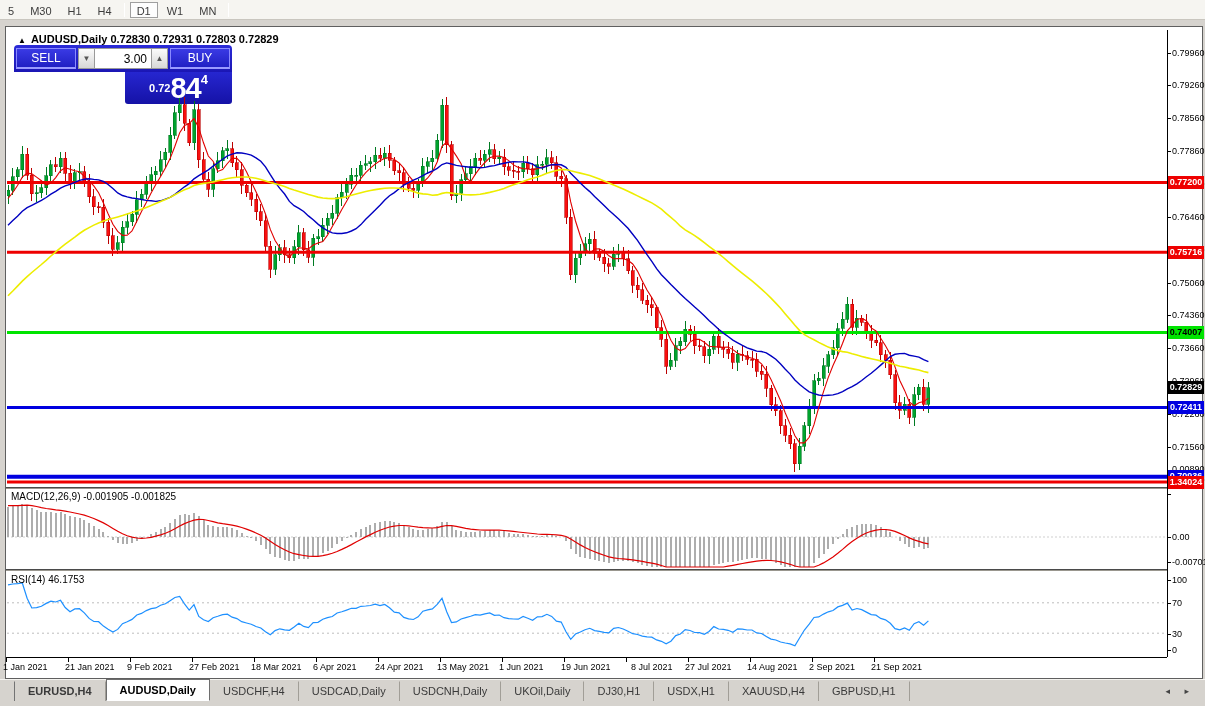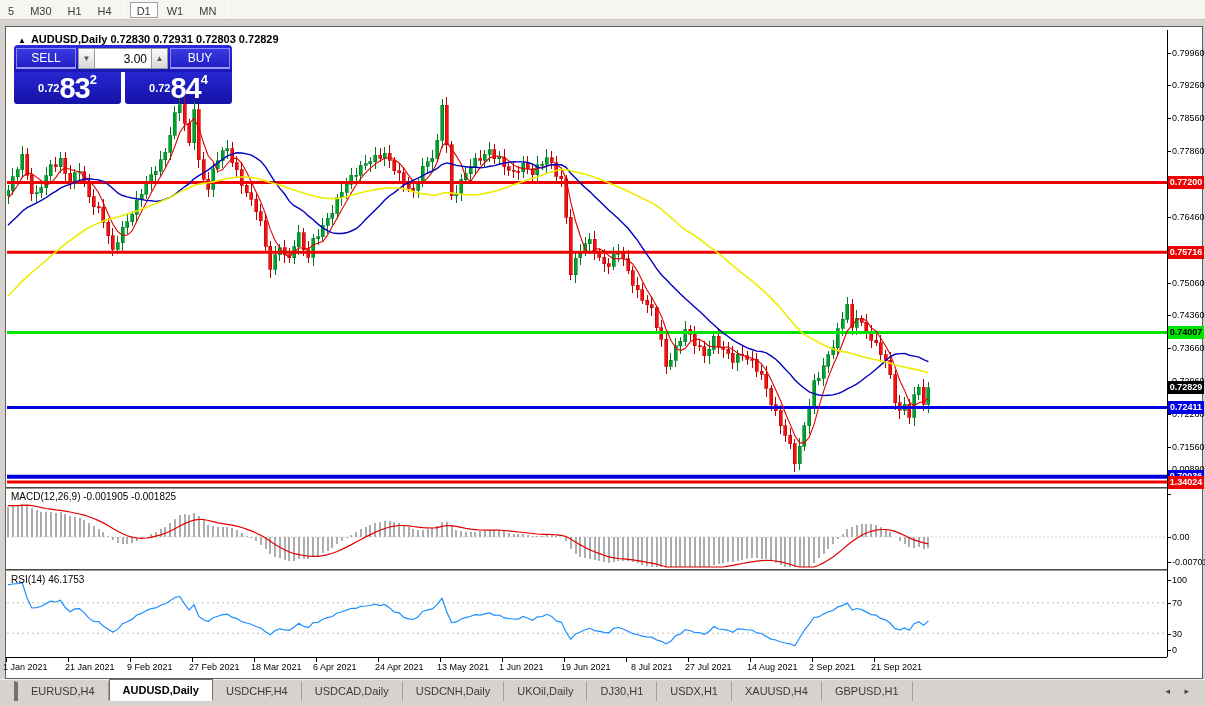--- a/index.html
+++ b/index.html
@@ -53,21 +53,21 @@
   
   #date-strip{left:6px;top:657px;width:1161px;height:21px;background:#fff;}
   .date-label{position:absolute;top:4px;font-size:9px;color:#000;white-space:nowrap;}
   .date-tick{position:absolute;top:0;width:1px;height:4px;background:#000;}
 
   
   #tabbar{left:0;top:679px;width:1205px;height:22px;background:#d6d3ce;border-top:1px solid #f5f4f0;
           display:flex;align-items:flex-end;padding-left:14px;}
   .tab{height:20px;line-height:19px;padding:0 13px;font-size:11px;color:#3a3a3a;border-right:1px solid #a19e97;
        border-top:1px solid transparent;cursor:pointer;white-space:nowrap;}
-  .tab.first{border-left:4px solid #737373;}
+  .tab.first{border-left:1px solid #737373;font-weight:bold;}
   .tab.active{background:#fff;border:1px solid #6e6e6e;border-bottom:1px solid #fff;font-weight:700;color:#000;height:22px;line-height:21px;}
   #tab-arrows{margin-left:auto;margin-right:10px;font-size:9px;color:#444;align-self:center;letter-spacing:6px;cursor:pointer;}
   svg{display:block;}
 </style>
 </head>
 <body>
 
 <div id="screen">
 
   <div id="toolbar" class="abs">
@@ -87,21 +87,20 @@
   <div id="title-line" class="abs"><span class="tri">▲</span><span>AUDUSD,Daily  0.72830 0.72931 0.72803 0.72829</span></div>
 
   <div id="panel" class="abs">
     <div id="p-top">
       <div class="pbtn">SELL</div>
       <div class="spin-btn">▼</div>
       <div id="vol-box">3.00</div>
       <div class="spin-btn">▲</div>
       <div class="pbtn" style="margin-left:2px;">BUY</div>
     </div>
-    <div class="pprice" style="left:0;"><span class="small">0.72</span><span class="big">83</span><span class="sup">2</span></div>
     <div class="pprice" style="left:111px;"><span class="small">0.72</span><span class="big">84</span><span class="sup">4</span></div>
   </div>
 
   <svg id="main-pane" class="abs" style="left:7px;top:30px;" width="1160" height="456">
       <line x1="1.0" y1="154.5" x2="1.0" y2="173.6" stroke="#007a22" stroke-width="1" shape-rendering="crispEdges"></line>
       <rect x="-0.5" y="160.3" width="3" height="5.2" fill="#00a32e" stroke="#007a22" stroke-width="0.6" shape-rendering="crispEdges"></rect>
       <line x1="5.8" y1="138.3" x2="5.8" y2="164.5" stroke="#007a22" stroke-width="1" shape-rendering="crispEdges"></line>
       <rect x="4.3" y="146.6" width="3" height="13.7" fill="#00a32e" stroke="#007a22" stroke-width="0.6" shape-rendering="crispEdges"></rect>
       <line x1="10.5" y1="136.5" x2="10.5" y2="153.7" stroke="#007a22" stroke-width="1" shape-rendering="crispEdges"></line>
       <rect x="9.0" y="139.9" width="3" height="6.7" fill="#00a32e" stroke="#007a22" stroke-width="0.6" shape-rendering="crispEdges"></rect>

